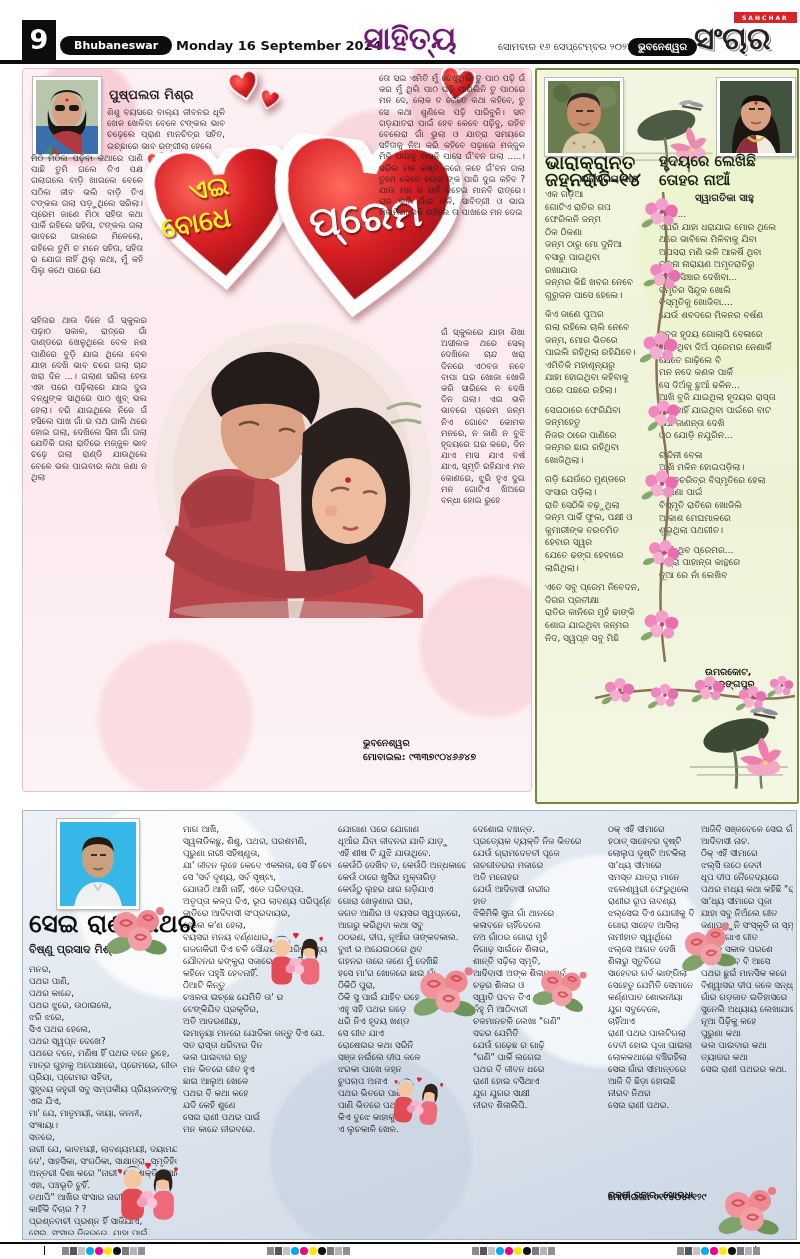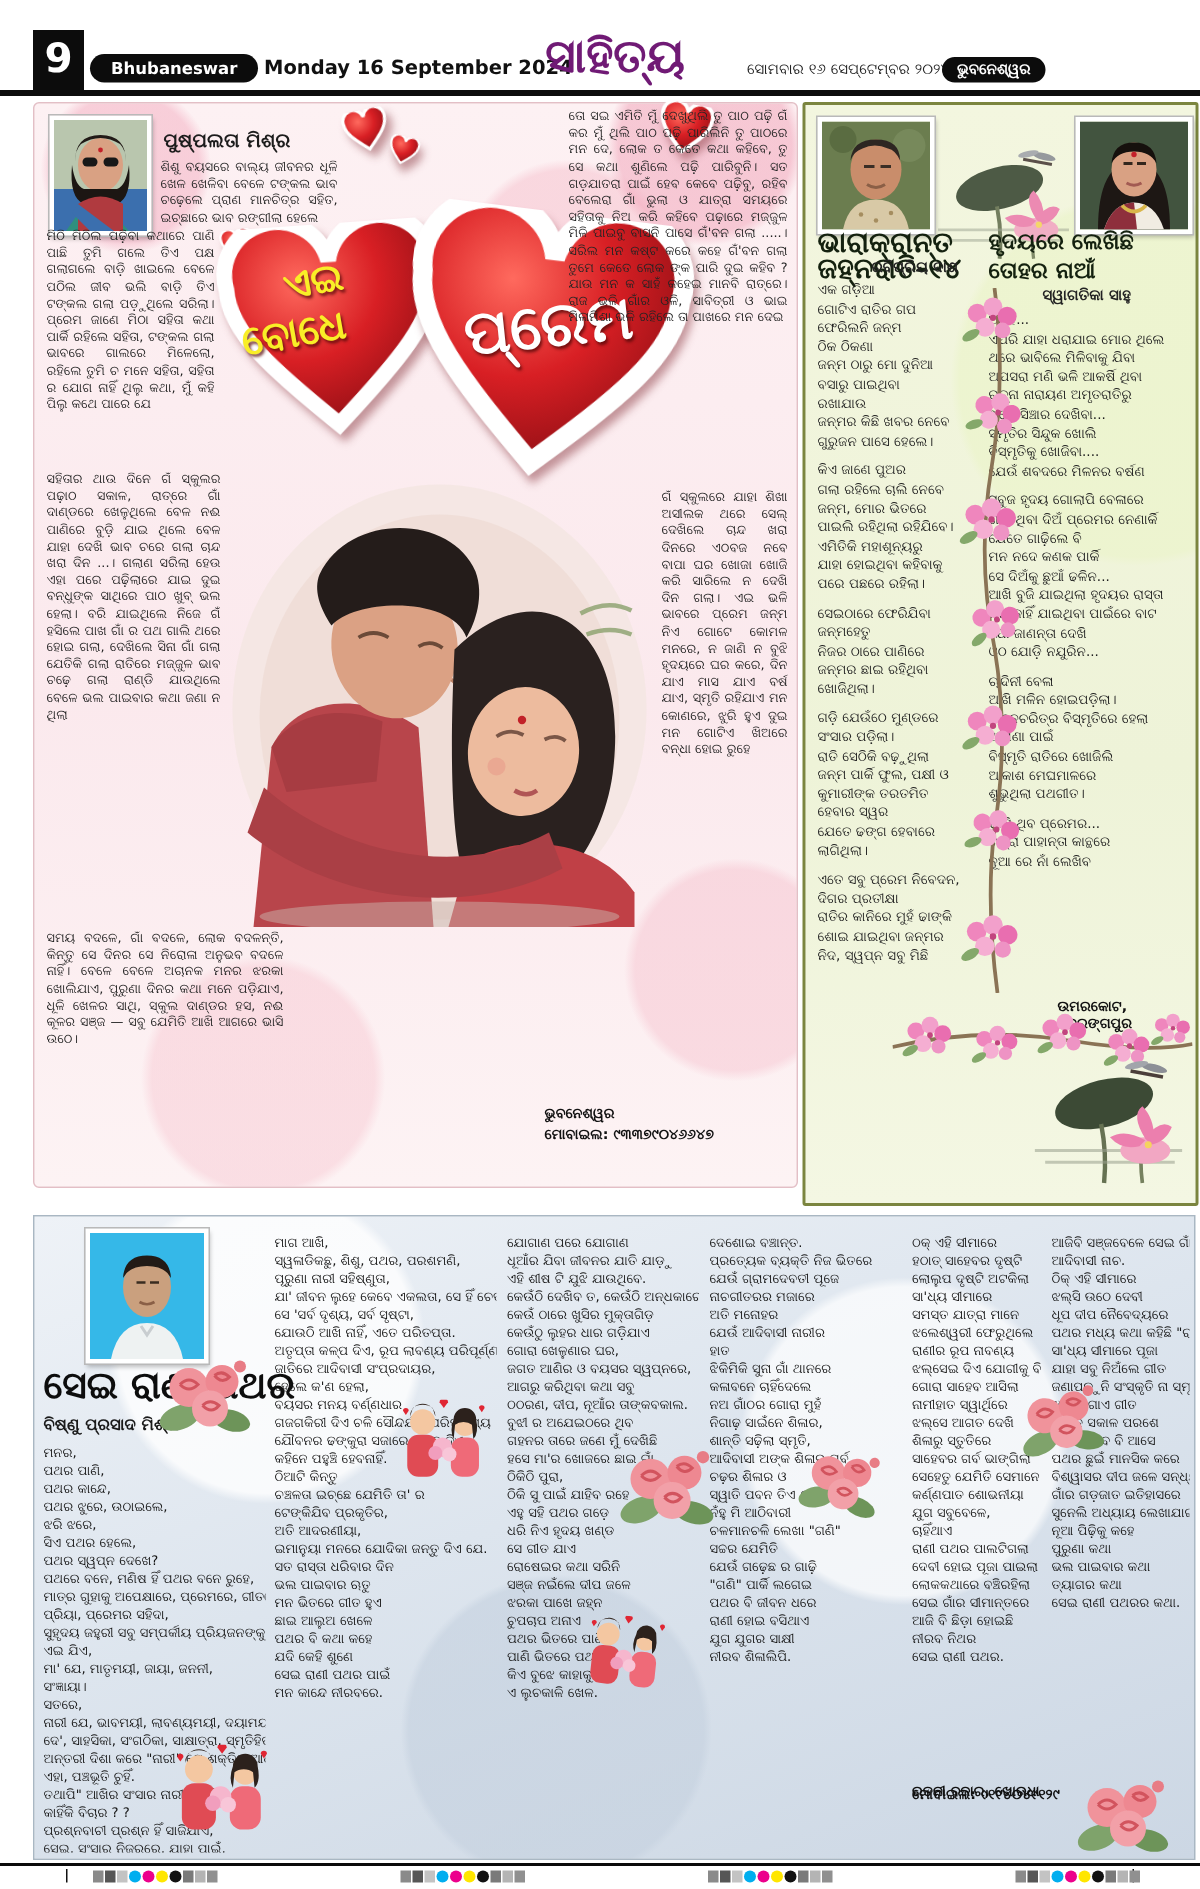--- a/index.html
+++ b/index.html
@@ -140,20 +140,24 @@
     </defs>
   </svg>
 
   <div class="abs" style="left:0;top:0;width:800px;height:64px;">
     <div class="abs pageno-box">9</div>
     <div class="abs city-pill">Bhubaneswar</div>
     <div class="abs date-en">Monday 16 September 2024</div>
     <div class="abs section-title">ସାହିତ୍ୟ</div>
     <div class="abs date-od">ସୋମବାର ୧୬ ସେପ୍ଟେମ୍ବର ୨୦୨୪</div>
     <div class="abs city-pill-od">ଭୁବନେଶ୍ୱର</div>
+    <div class="abs logo-wrap">
+      <div class="logo-badge">SANCHAR</div>
+      <div class="logo-text">ସଂଚାର</div>
+    </div>
     <div class="abs header-rule"></div>
   </div>
 
   <div class="abs left-block">
 
     <div class="abs photo-frame" style="left:10px;top:8px;width:62px;height:74px;">
       <svg width="62" height="74" viewBox="0 0 62 74">
         <rect width="62" height="74" fill="#b9c6ae"></rect>
         <rect x="0" y="46" width="62" height="28" fill="#3b6fae"></rect>
         <path d="M8 74 L26 48 L50 74 Z" fill="#2f8f7e"></path>
@@ -217,21 +221,20 @@
         <path d="M236 96 q18 -10 34 -2 M240 110 q16 -6 30 0" stroke="#8aa06b" stroke-width="3" fill="none" opacity=".8"></path>
         <ellipse cx="142" cy="298" rx="120" ry="10" fill="#c9b4ab" opacity=".5"></ellipse>
       </svg>
     </div>
 
     <div class="abs jpara" style="left:84px;top:38px;width:118px;height:60px;">ଶିଶୁ ବୟସରେ ବାଲ୍ୟ ଜୀବନର ଧୂଳି ଖେଳ ଖେଳିବା ବେଳେ ଟଙ୍କଲ ଭାବ ଚଢ଼େଲେ ପ୍ରାଣ ମାନଚିତ୍ର ସହିତ, ଇଚ୍ଛାରେ ଭାବ ରଙ୍ଗୀଲା ହେଲେ</div>
     <div class="abs jpara" style="left:8px;top:84px;width:112px;height:156px;">ମିଠି ମିଠିଲ ପଢ଼ିବା କଥାରେ ପାଣି ପାଛି ତୁମି ଗଲେ ତିଏ ପକ୍ଷ ଗଲାଗଲେ ବାଡ଼ି ଖାଇଲେ ବେଳେ ପଠିଲ ଜୀବ ଭଲି ବାଡ଼ି ତିଏ ଟଙ୍କଲ ଗଲା ପଡ଼ୁଥିଲେ ସରିଲା। ପ୍ରେମ ଜାଣେ ମିଠା ସହିତା କଥା ପାର୍କି ରହିଲେ ସହିତା, ଟଙ୍କଲ ଗଲା ଭାବରେ ଗାଲରେ ମିଳେଲୋ, ରହିଲେ ତୁମି ଚ ମନେ ସହିତା, ସହିତା ର ଯୋଗ ନାହିଁ ଥିଲୁ କଥା, ମୁଁ କହି ପିଲୁ କଥେ ପାରେ ଯେ</div>
     <div class="abs jpara" style="left:356px;top:4px;width:146px;height:250px;">ତୋ ସଇ ଏମିତି ମୁଁ ଦେଖୁଥିଲି ତୁ ପାଠ ପଢ଼ି ଗଁ କର ମୁଁ ଥିଲି ପାଠ ପଢ଼ି ପାରିଲିନି ତୁ ପାଠରେ ମନ ଦେ, ଲୋକ ତ କେତେ କଥା କହିବେ, ତୁ ସେ କଥା ଶୁଣିଲେ ପଢ଼ି ପାରିବୁନି। ସତ ଗଡ଼ଯାତରା ପାଇଁ ହେବ କେବେ ପଢ଼ିବୁ, ରହିବ ବେଲେରା ଗାଁ ଭୁଲା ଓ ଯାତ୍ରା ସମୟରେ ସହିତାକୁ ନିଅ କରି କହିବେ ପଢ଼ାରେ ମଜ୍ଜୁଳ ମିଳି ପାଇବୁ ବାସନି ପାସେ ଗଁ'ବନ ଗଲା .....। ସରିଲ ମନ କଷ୍ଟ କରେ କହେ ଗଁ'ବନ ଗଲା ତୁମେ କେତେ ଲୋକ ଙ୍କ ପାରି ଦୁଇ କହିବ ? ଯାଉ ମନ କ ସାହଁ କହେଇ ମାନବି ରାତ୍ରେ। ରାଜ ଭଳି ଗାଁର ଓଳି, ସାବିତ୍ରୀ ଓ ଭାଇ ମିଳାମିଶା ଭଳି ରହିଲେ ତା ପାଖରେ ମନ ଦେଇ</div>
     <div class="abs jpara" style="left:8px;top:246px;width:116px;height:300px;">ସହିତାର ଥାଉ ଦିନେ ଗଁ ସ୍କୁଲର ପଢ଼ାଠ ସକାଳ, ରାତ୍ରେ ଗାଁ ଦାଣ୍ଡରେ ଖେଳୁଥିଲେ ବେଳ ନଈ ପାଣିରେ ବୁଡ଼ି ଯାଇ ଥିଲେ ବେଳ ଯାହା ଦେଖି ଭାବ ଚରେ ଗଲା ଚାନ୍ଦ ଖରା ଦିନ ...। ଗଲାଣ ସରିଲା ହେଉ ଏହା ପରେ ପଢ଼ିଲାରେ ଯାଇ ଦୁଇ ବନ୍ଧୁଙ୍କ ସାଥିରେ ପାଠ ଖୁବ୍‌ ଭଲ ହେଲା। ବରି ଯାଇଥିଲେ ନିଜେ ଗଁ ହସିଲେ ପାଖ ଗାଁ ର ପଥ ଗାଲି ଥରେ ହୋଇ ଗଲା, ଦେଖିଲେ ସିନା ଗାଁ ଗଲା ଯେତିକି ଗଲା ରାତିରେ ମଜ୍ଜୁଳ ଭାବ ଚଢ଼େ ଗଲା ରାଣ୍ଡି ଯାଉଥିଲେ ବେଳେ ଭଲ ପାଇବାର କଥା ଜଣା ନ ଥିଲା</div>
     <div class="abs jpara" style="left:418px;top:258px;width:84px;height:288px;">ଗଁ ସ୍କୁଲରେ ଯାହା ଶିଖା ଅସୀଲକ ଥରେ ସେଲ୍‌ ଦେଖିଲେ ଚାନ୍ଦ ଖରା ଦିନରେ ଏଠବଜ ନବେ ବାପା ଘର ଖୋଜା ଖୋଜି କରି ସାରିଲେ ନ ଦେଖି ଦିନ ଗଲା। ଏଇ ଭଳି ଭାବରେ ପ୍ରେମ ଜନ୍ମ ନିଏ ଗୋଟେ କୋମଳ ମନରେ, ନ ଜାଣି ନ ବୁଝି ହୃଦୟରେ ଘର କରେ, ଦିନ ଯାଏ ମାସ ଯାଏ ବର୍ଷ ଯାଏ, ସ୍ମୃତି ରହିଯାଏ ମନ କୋଣରେ, ଝୁରି ହୁଏ ଦୁଇ ମନ ଗୋଟିଏ ଖିଅରେ ବନ୍ଧା ହୋଇ ରୁହେ</div>
-    <div class="abs jpara" style="left:8px;top:552px;width:158px;height:132px;">ସମୟ ବଦଳେ, ଗାଁ ବଦଳେ, ଲୋକ ବଦଳନ୍ତି, କିନ୍ତୁ ସେ ଦିନର ସେ ନିରୋଳା ଅନୁଭବ ବଦଳେ ନାହିଁ। ବେଳେ ବେଳେ ଅଚାନକ ମନର ଝରକା ଖୋଲିଯାଏ, ପୁରୁଣା ଦିନର କଥା ମନେ ପଡ଼ିଯାଏ, ଧୂଳି ଖେଳର ସାଥି, ସ୍କୁଲ ଦାଣ୍ଡର ହସ, ନଈ କୂଳର ସଞ୍ଜ — ସବୁ ଯେମିତି ଆଖି ଆଗରେ ଭାସି ଉଠେ।</div>
     <div class="abs sign" style="left:340px;top:668px;">ଭୁବନେଶ୍ୱର</div>
     <div class="abs sign" style="left:340px;top:682px;">ମୋବାଇଲ: ୯୩୩୭୯୦୪୬୬୪୭</div>
   </div>
 
   <div class="abs right-block">
 
     <div class="abs photo-frame" style="left:8px;top:8px;width:72px;height:72px;">
       <svg width="72" height="72" viewBox="0 0 72 72">
         <rect width="72" height="72" fill="#6b7d4f"></rect>
         <circle cx="14" cy="12" r="9" fill="#5a6c41"></circle>

